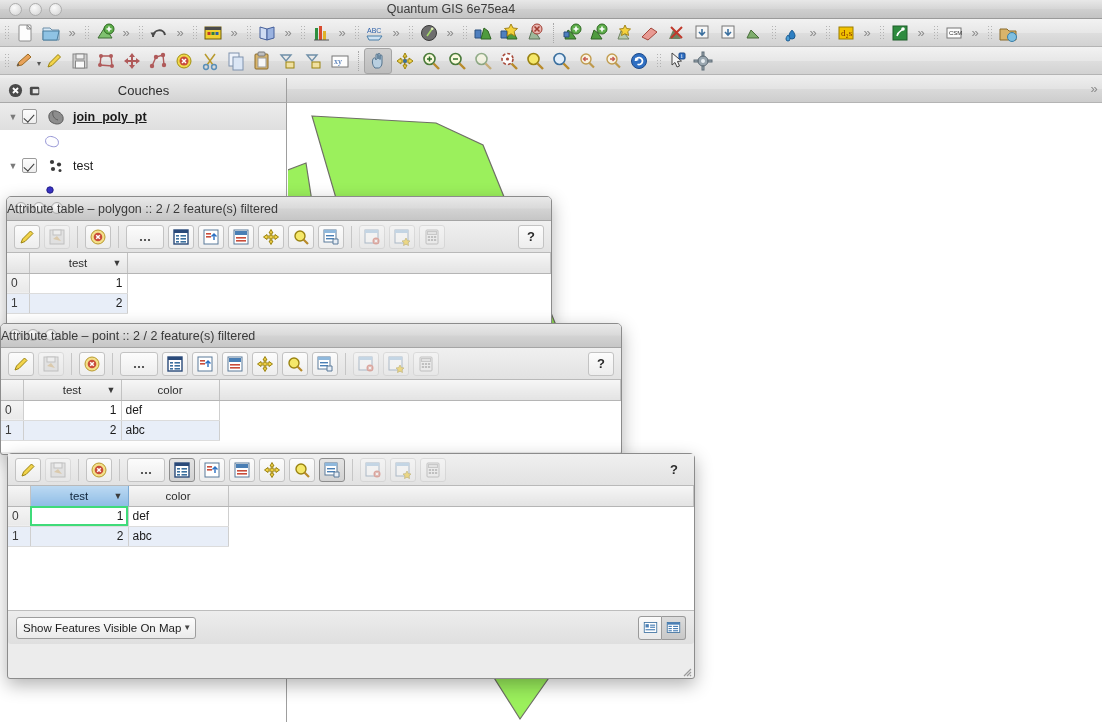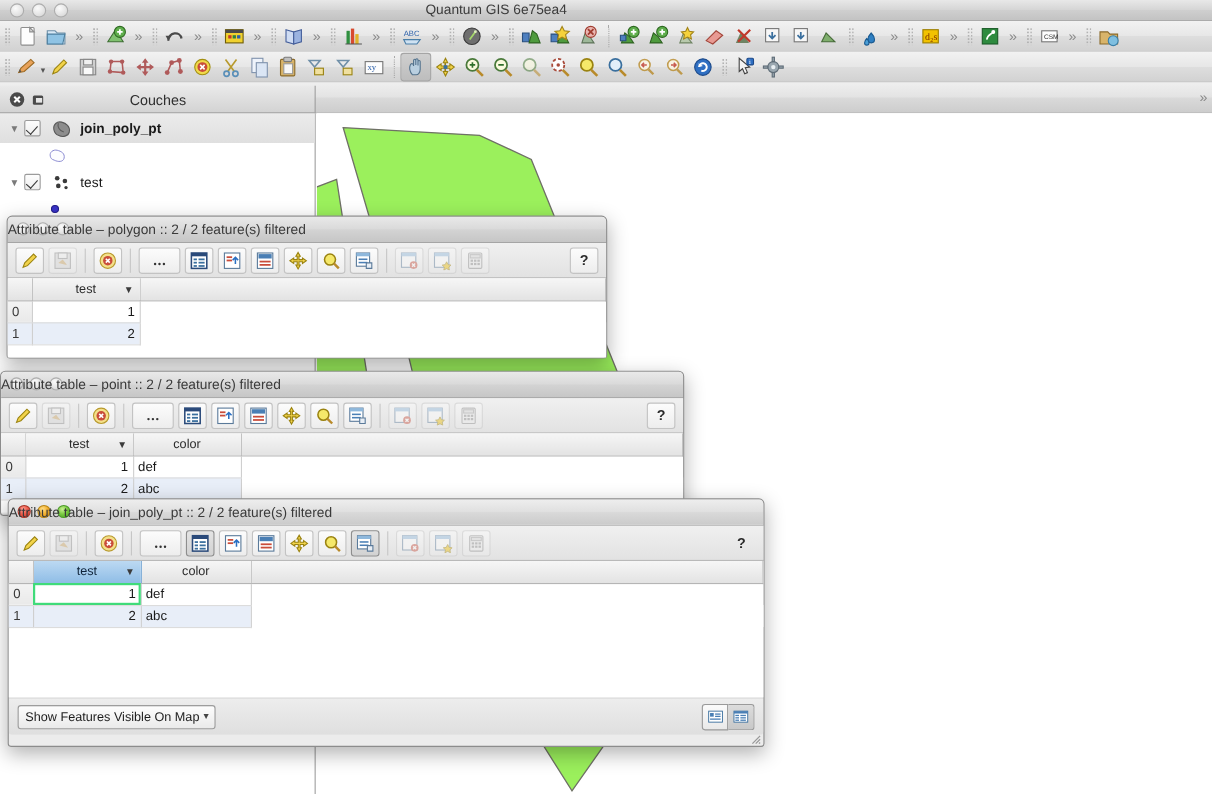--- a/index.html
+++ b/index.html
@@ -74,21 +74,21 @@
   .lh-btn{ position:absolute; top:5px; width:15px; height:15px; }
   .layer-row{ display:flex; align-items:center; height:27px; padding-left:4px; }
   .layer-row.selected{ background:linear-gradient(to bottom,#ececec,#dfdfdf); }
   .tri{ width:18px; text-align:center; color:#7a7a7a; font-size:9px; }
   .chk{ width:15px; height:15px; border:1px solid #9b9b9b; border-radius:2px;
         background:linear-gradient(to bottom,#fdfdfd,#eeeeee); position:relative; margin-right:8px; }
   .chk::after{ content:""; position:absolute; left:3px; top:2px; width:5px; height:9px;
         border:solid #3a3a3a; border-width:0 1.8px 1.8px 0; transform:rotate(42deg); }
   .lyr-ico{ width:22px; height:20px; margin-right:6px; }
   .lyr-name{ font-size:12.5px; }
-  .lyr-name.bold{ font-weight:bold; }
+  .lyr-name.bold{ font-weight:bold; text-decoration:underline; }
   .sym-row{ height:22px; padding-left:43px; display:flex; align-items:center; }
 
   
   .map-canvas{ position:absolute; left:288px; top:103px; width:814px; height:619px;
                background:#ffffff; overflow:hidden; }
   .map-canvas svg{ display:block; }
 
   
   .dialog{ position:absolute; background:#ececec; border:1px solid #8c8c8c;
            box-shadow:0 6px 18px rgba(0,0,0,.30); border-radius:5px 5px 3px 3px; }
@@ -822,21 +822,21 @@
         <tr class="alt">
           <td class="idx">1</td>
           <td class="num">2</td>
           <td style="border-right:none;border-bottom:none;background:#fff;"></td>
         </tr>
       </tbody>
         </table>
     </div>
   </div>
 
-  <div class="dialog" style="left:0px; top:337px; width:622px; height:132px;">
+  <div class="dialog" style="left:0px; top:323px; width:622px; height:132px;">
     <div class="dlg-titlebar">
       <div class="dlg-tl">
         <div class="tl off"></div>
         <div class="tl off"></div>
         <div class="tl off"></div>
       </div>
       <div class="dlg-title">Attribute table – point :: 2 / 2 feature(s) filtered</div>
     </div>
     <div class="dlg-toolbar">
       <div class="tbtn">
@@ -983,28 +983,20 @@
           <td class="num">2</td>
           <td>abc</td>
           <td style="border-right:none;border-bottom:none;background:#fff;"></td>
         </tr>
       </tbody>
         </table>
     </div>
   </div>
 
   <div class="dialog" style="left:7px; top:453px; width:688px; height:226px;">
-    <div class="dlg-titlebar active">
-      <div class="dlg-tl">
-        <div class="tl red"></div>
-        <div class="tl yellow"></div>
-        <div class="tl green"></div>
-      </div>
-      <div class="dlg-title">Attribute table – join_poly_pt :: 2 / 2 feature(s) filtered</div>
-    </div>
     <div class="dlg-toolbar">
       <div class="tbtn">
         <svg viewBox="0 0 18 18">
             <path d="M3 15 L4.5 11 L12.5 3 L15 5.5 L7 13.5Z" fill="#f2d34a" stroke="#9a8311"></path>
           </svg>
       </div>
       <div class="tbtn dim">
         <svg viewBox="0 0 18 18">
             <rect x="2" y="2" width="14" height="14" fill="#d8d8d8" stroke="#8a8a8a"></rect>
             <rect x="5" y="2" width="8" height="5" fill="#f2f2f2" stroke="#8a8a8a"></rect>

